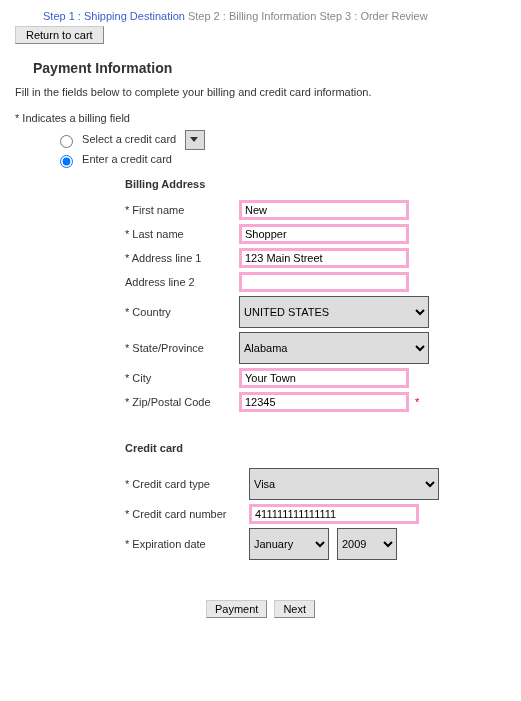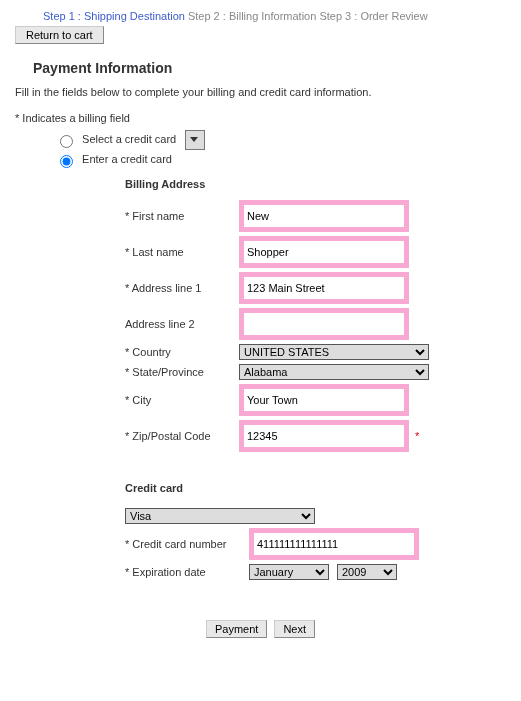--- a/index.html
+++ b/index.html
@@ -61,30 +61,30 @@
   }
   .row .lbl {
     width: 110px;
     text-align:left;
     padding-right:4px;
   }
   .row .lbl.wider { width:120px; }
   .row input[type=text] {
     font-family: Verdana, Arial, sans-serif;
     font-size:11px;
-    height:32px;
-    border:5px solid #f9a8d4;
+    height:20px;
+    border:3px solid #f9a8d4;
     padding:1px 3px;
     box-sizing:border-box;
     width:170px;
   }
   .row select {
     font-family: Verdana, Arial, sans-serif;
     font-size:11px;
-    height:16px;
+    height:32px;
     border:1px solid #555;
     background:#ddd;
     width:190px;
     box-sizing:border-box;
   }
   .row select.small { width:80px; }
   .row select.year { width:60px; margin-left:8px;}
   .req-mark { color:#d00; margin-left:6px;}
   .cc-block { margin-left:110px; margin-top:30px;}
   .cc-heading { font-weight:bold; margin-bottom:14px;}
@@ -158,20 +158,21 @@
   <div class="row">
     <span class="lbl">* Zip/Postal Code</span>
     <input type="text" value="12345" style="">
     <span class="req-mark">*</span>
   </div>
 </div>
 
 <div class="cc-block">
   <div class="cc-heading">Credit card</div>
   <div class="row">
+    <span class="lbl wider">* Credit card type</span>
     <select><option>Visa</option></select>
   </div>
   <div class="row">
     <span class="lbl wider">* Credit card number</span>
     <input type="text" value="411111111111111" style="">
   </div>
   <div class="row">
     <span class="lbl wider">* Expiration date</span>
     <select class="small"><option>January</option></select>
     <select class="year"><option>2009</option></select>

